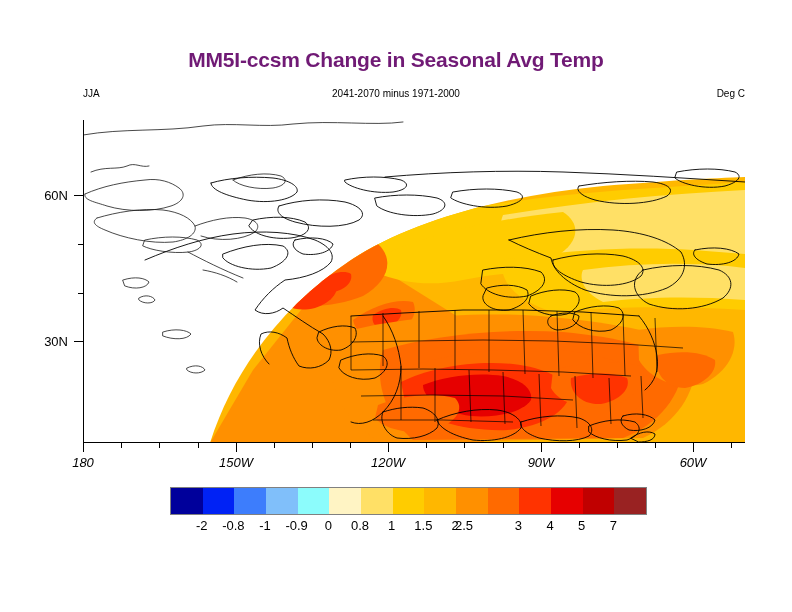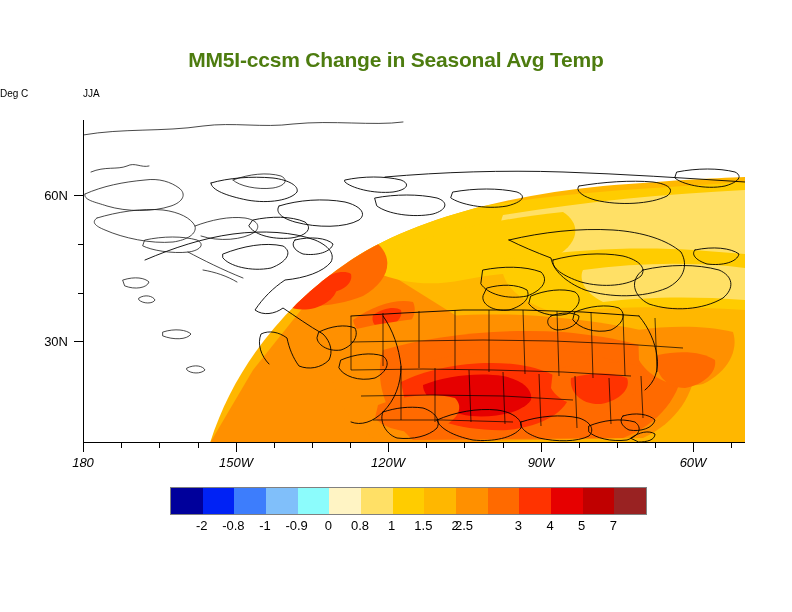--- a/index.html
+++ b/index.html
@@ -23,32 +23,32 @@
   }
   .title {
     position: absolute;
     left: 0;
     top: 48px;
     width: 792px;
     text-align: center;
     font-size: 21px;
     font-weight: bold;
     letter-spacing: -0.2px;
-    color: #4d7c0f;
+    color: #701a75;
   }
   .hdr {
     position: absolute;
     top: 88px;
     font-size: 10px;
     color: #000;
     white-space: nowrap;
   }
   .hdr-left  { left: 83px; }
   .hdr-center{ left: 0; width: 792px; text-align: center; }
-  .hdr-right { left: 0; width: 745px; text-align: left; }
+  .hdr-right { left: 0; width: 745px; text-align: right; }
 
   .plotframe {
     position: absolute;
     left: 83px;
     top: 120px;
     width: 662px;
     height: 323px;
     border-left: 1.4px solid #000;
     border-bottom: 1.4px solid #000;
     box-sizing: border-box;
@@ -109,20 +109,21 @@
   }
 </style>
 </head>
 <body>
 
 <div id="page">
 
   <div class="title">MM5I-ccsm Change in Seasonal Avg Temp</div>
 
   <div class="hdr hdr-left">JJA</div>
+  <div class="hdr hdr-center">2041-2070 minus 1971-2000</div>
   <div class="hdr hdr-right">Deg C</div>
 
   <div class="mapclip">
     <svg class="mapsvg" width="662" height="323" viewBox="0 0 662 323">
       <defs>
         <clipPath id="domainClip">
           <path d="M 127,323 C 150,250 200,185 268,140 C 330,100 420,76 520,66 C 580,61 630,58 662,57 L 662,323 Z"></path>
         </clipPath>
       </defs>
 

